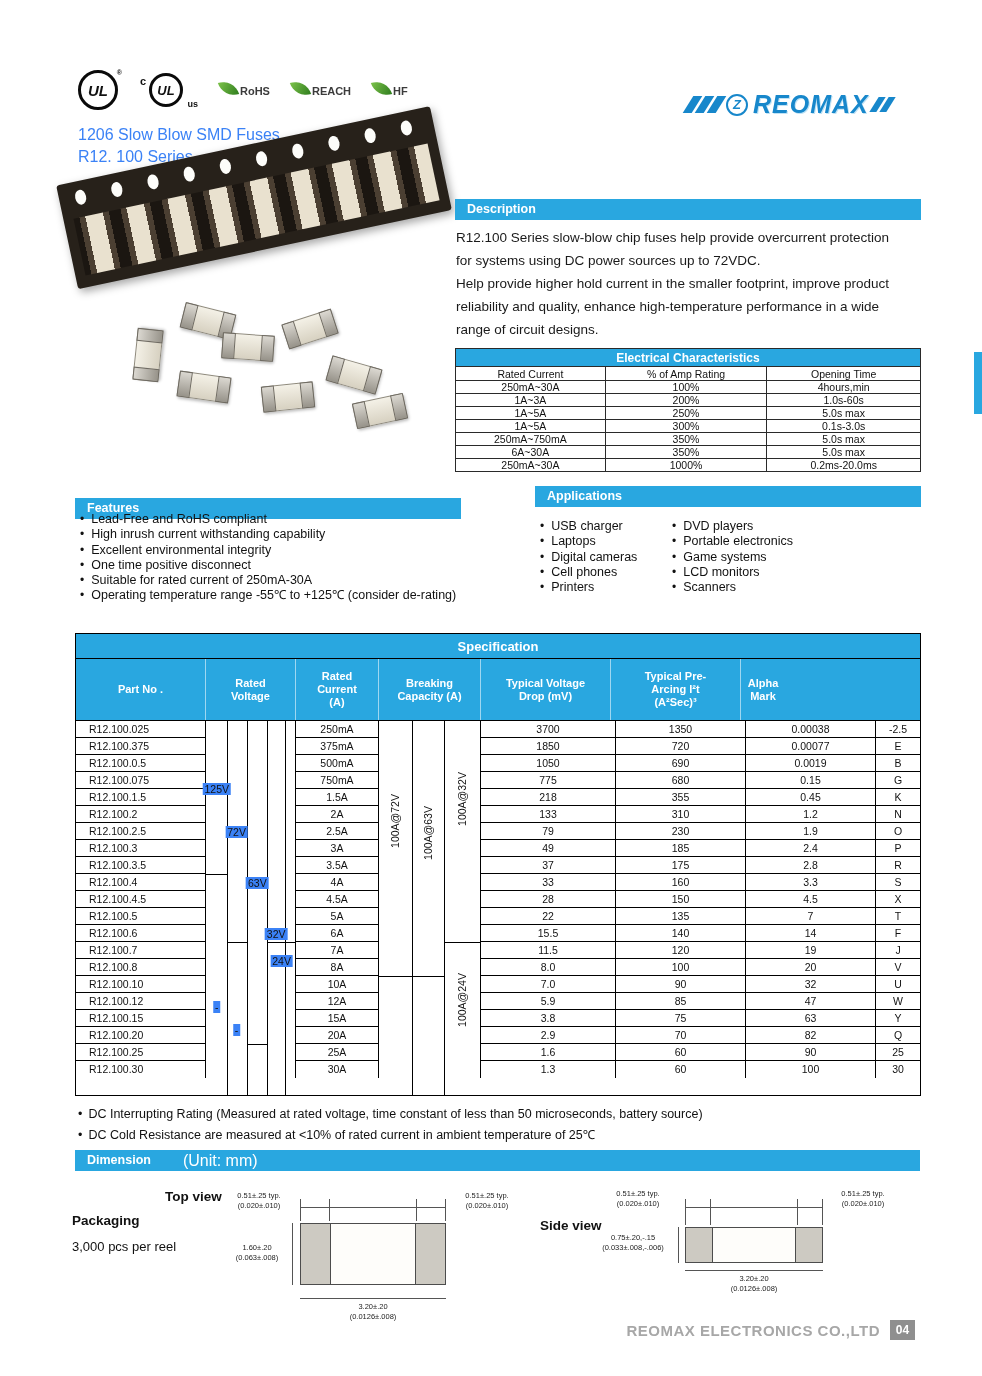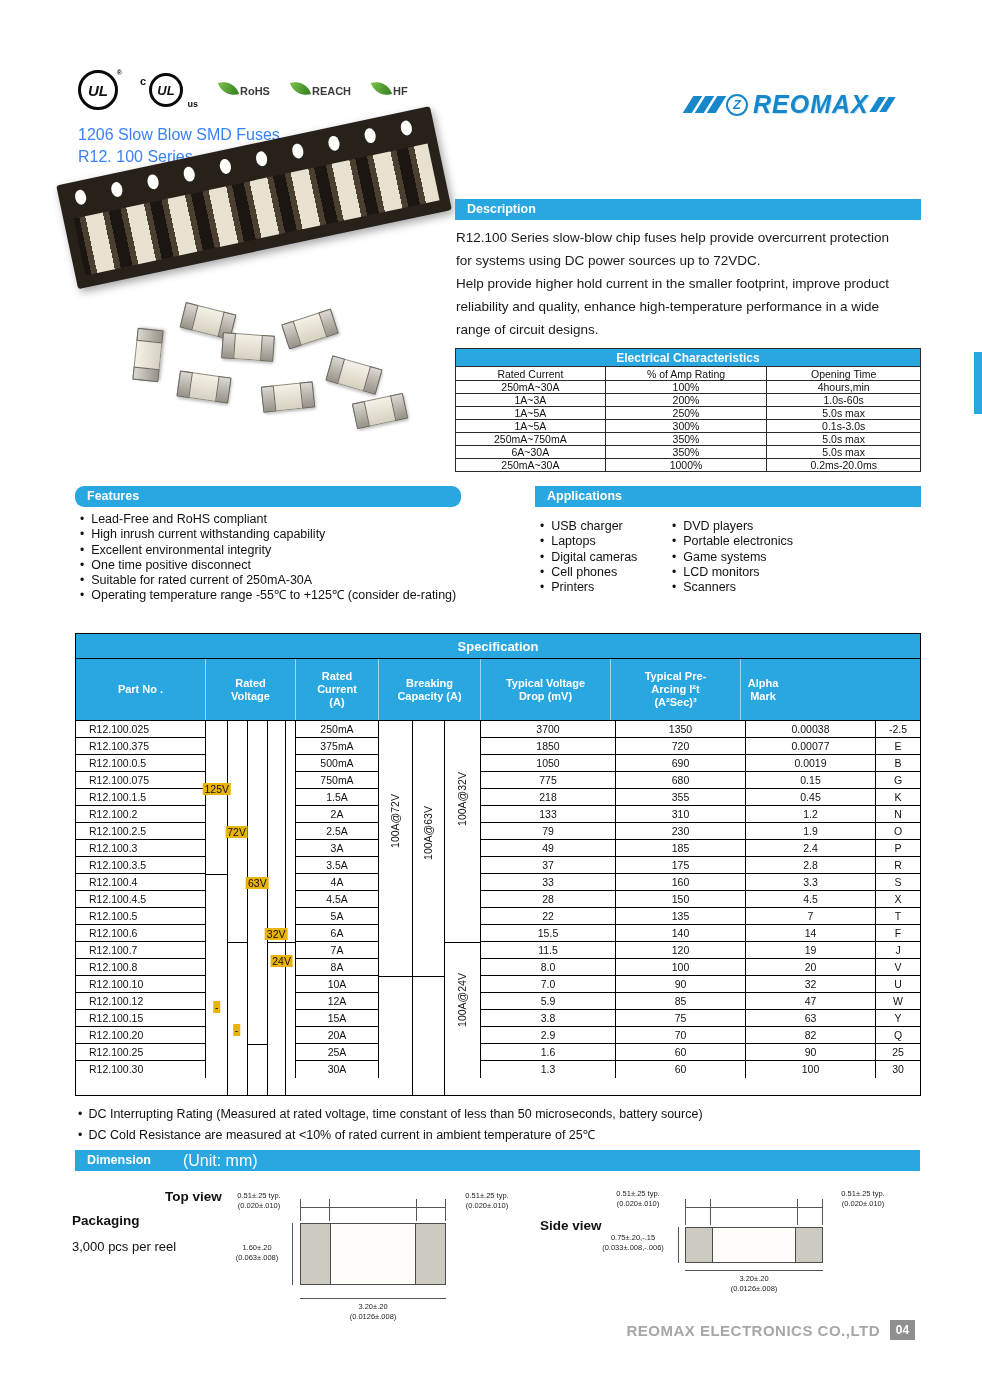--- a/index.html
+++ b/index.html
@@ -58,21 +58,21 @@
   .f6 { left:192px; top:218px; transform:rotate(-6deg); }
   .f7 { left:258px; top:196px; transform:rotate(16deg); }
   .f8 { left:284px; top:232px; transform:rotate(-12deg); }
 
   .side-tab { position:absolute; right:0; top:352px; width:8px; height:62px; background:#29a7e0; }
 
   
   .bar { position:absolute; background:#29a7e0; color:#fff; font-weight:bold; font-size:12.5px;
          line-height:21px; height:21px; padding-left:12px; }
   .desc-bar   { left:455px; top:199px; width:466px; }
-  .feat-bar   { left:75px;  top:486px; width:386px;border-radius:9px; }
+  .feat-bar   { left:75px;  top:498px; width:386px; }
   .app-bar    { left:535px; top:486px; width:386px; }
   .dim-bar    { left:75px;  top:1150px; width:845px; display:flex; gap:32px; }
   .dim-bar .unit { font-weight:normal; font-size:16px; }
 
   .desc-text { position:absolute; left:456px; top:226px; width:470px; }
   .desc-text p { margin:0; white-space:pre-line; font-size:13.5px; line-height:23px; color:#1a1a1a; }
 
   
   .elec { position:absolute; left:455px; top:348px; width:466px; border-collapse:collapse; font-size:10.5px; }
   .elec th, .elec td { border:1px solid #2a2a2a; padding:0 2px; text-align:center; height:13px; font-weight:normal; }
@@ -104,21 +104,21 @@
         border-right:1px solid #000; border-bottom:1px solid #000; overflow:hidden; }
   .sc.c0 { text-align:left; padding-left:13px; }
   .sc.c7 { border-right:none; }
   .sc.nb { border-bottom:none; }
   .spec-row:last-child .sc { border-bottom:none; }
   .overlay { position:absolute; top:0; height:374px; pointer-events:none; }
   .volt-ov { left:130px; width:90px; }
   .brk-ov  { left:303px; width:102px; }
   .ov-v { position:absolute; top:0; bottom:0; width:1px; background:#000; }
   .ov-h { position:absolute; height:1px; background:#000; }
-  .ov-lab { position:absolute; transform:translate(-50%,-50%); font-size:10.5px; background:#eab308; padding:0 2px; }
+  .ov-lab { position:absolute; transform:translate(-50%,-50%); font-size:10.5px; background:#3b82f6; padding:0 2px; }
   .ov-lab-v { position:absolute; transform:translate(-50%,-50%) rotate(-90deg); font-size:10.5px; white-space:nowrap; background:#fff; }
 
   
   .notes { list-style:none; margin:0; padding:0; position:absolute; left:78px; top:1104px; width:840px; font-size:12.5px; }
   .notes li { line-height:21px; }
   .notes li::before { content:"•"; margin-right:6px; }
 
   
   .view-label { position:absolute; font-size:13.5px; font-weight:bold; }
   .pack-label { position:absolute; left:72px; top:1213px; font-size:13.5px; font-weight:bold; }

